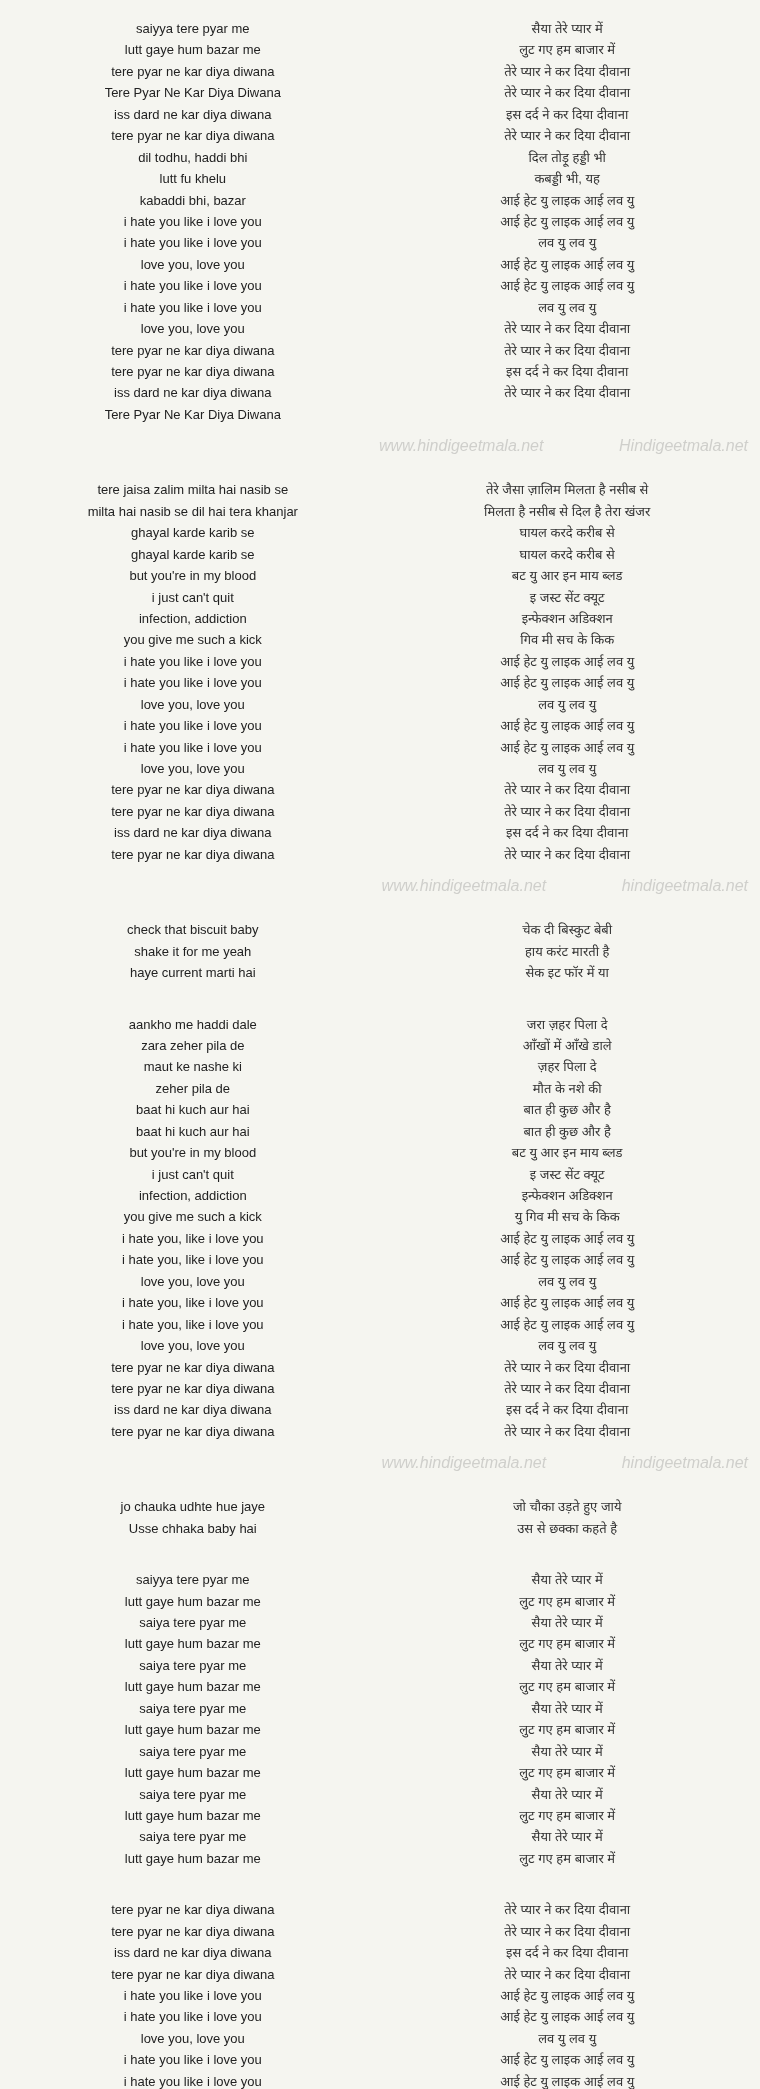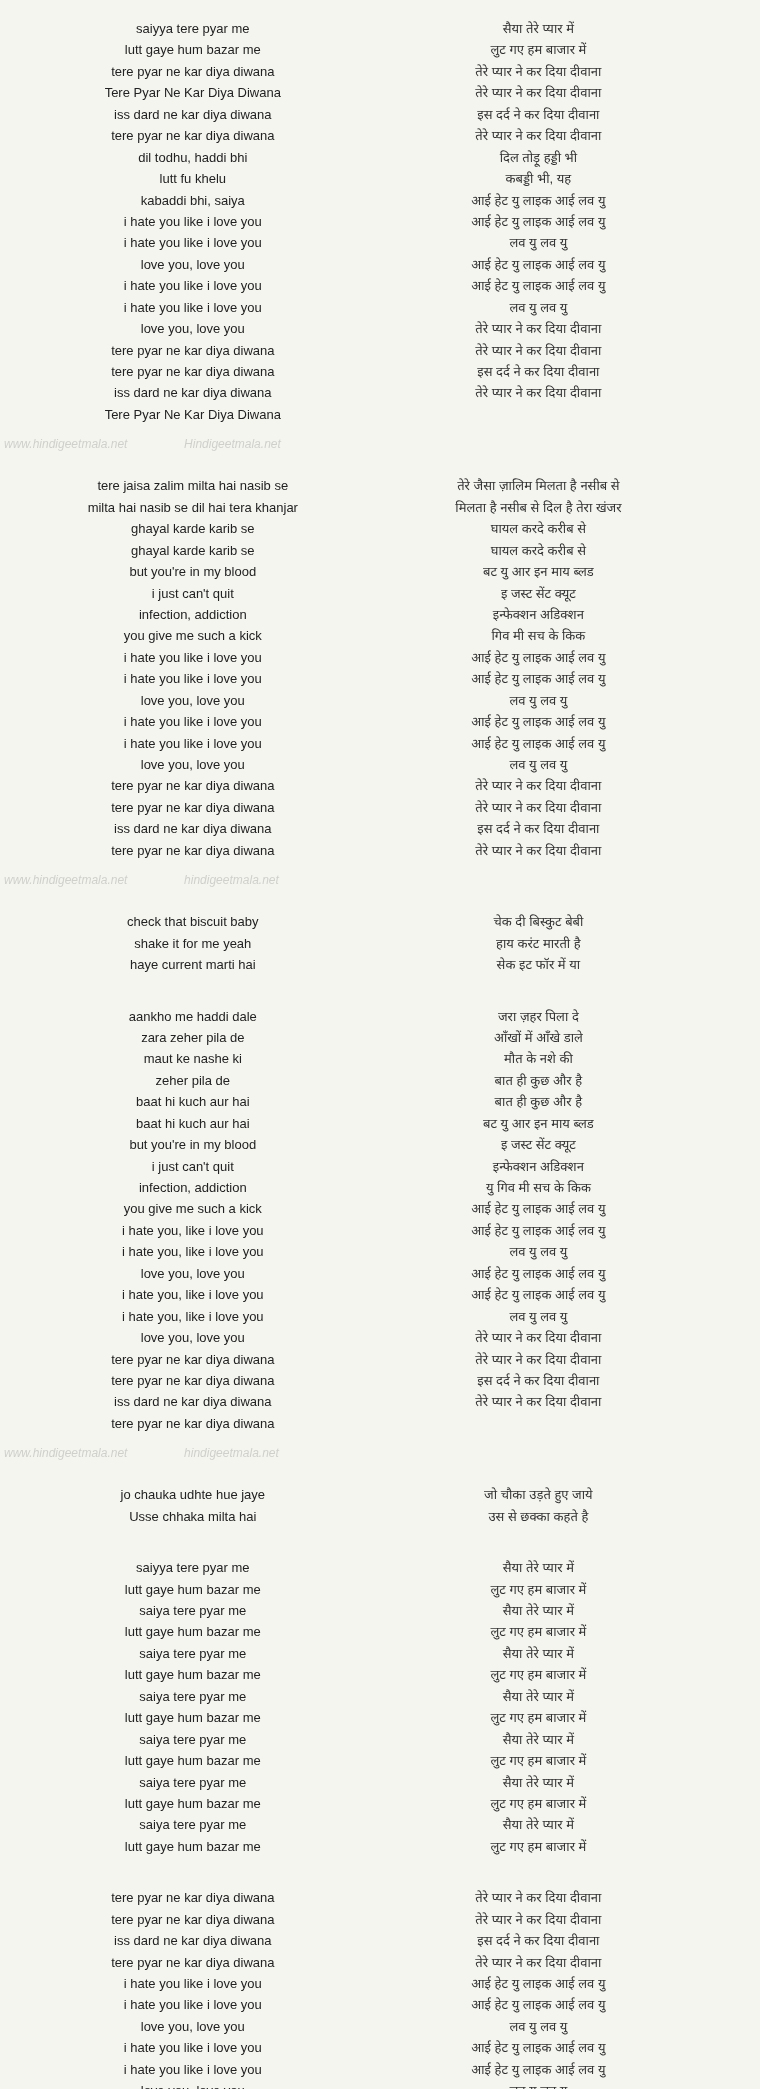--- a/index.html
+++ b/index.html
@@ -16,20 +16,21 @@
     }
     .page-container {
       width: 760px;
       min-height: 2089px;
       background: #f5f5f0;
       padding: 10px 0;
       position: relative;
     }
     .lyrics-section {
       display: flex;
+      justify-content: space-between;
       padding: 8px 20px;
       margin-bottom: 2px;
     }
     .lyrics-col {
       width: 48%;
       text-align: center;
     }
     .lyrics-col.left {
       text-align: center;
     }
@@ -44,45 +45,45 @@
     }
     .lyric-line.hindi {
       font-size: 13px;
       line-height: 1.65;
       color: #333;
     }
     .divider {
       height: 12px;
     }
     .watermark-mid {
-      text-align: left;
+      text-align: right;
       color: rgba(120,120,120,0.3);
-      font-size: 12px;
+      font-size: 16px;
       font-style: italic;
-      margin: 4px 4px;
+      margin: 4px 12px;
       pointer-events: none;
       user-select: none;
     }
   </style>
 </head>
 <body>
 
 <div class="page-container">
 
   <div class="lyrics-section">
     <div class="lyrics-col left">
       <span class="lyric-line">saiyya tere pyar me</span>
       <span class="lyric-line">lutt gaye hum bazar me</span>
       <span class="lyric-line">tere pyar ne kar diya diwana</span>
       <span class="lyric-line">Tere Pyar Ne Kar Diya Diwana</span>
       <span class="lyric-line">iss dard ne kar diya diwana</span>
       <span class="lyric-line">tere pyar ne kar diya diwana</span>
       <span class="lyric-line">dil todhu, haddi bhi</span>
       <span class="lyric-line">lutt fu khelu</span>
-      <span class="lyric-line">kabaddi bhi, saiya</span>
+      <span class="lyric-line">kabaddi bhi, bazar</span>
       <span class="lyric-line">i hate you like i love you</span>
       <span class="lyric-line">i hate you like i love you</span>
       <span class="lyric-line">love you, love you</span>
       <span class="lyric-line">i hate you like i love you</span>
       <span class="lyric-line">i hate you like i love you</span>
       <span class="lyric-line">love you, love you</span>
       <span class="lyric-line">tere pyar ne kar diya diwana</span>
       <span class="lyric-line">tere pyar ne kar diya diwana</span>
       <span class="lyric-line">iss dard ne kar diya diwana</span>
       <span class="lyric-line">Tere Pyar Ne Kar Diya Diwana</span>
@@ -194,20 +195,21 @@
       <span class="lyric-line">i hate you, like i love you</span>
       <span class="lyric-line">love you, love you</span>
       <span class="lyric-line">tere pyar ne kar diya diwana</span>
       <span class="lyric-line">tere pyar ne kar diya diwana</span>
       <span class="lyric-line">iss dard ne kar diya diwana</span>
       <span class="lyric-line">tere pyar ne kar diya diwana</span>
     </div>
     <div class="lyrics-col right">
       <span class="lyric-line hindi">जरा ज़हर पिला दे</span>
       <span class="lyric-line hindi">आँखों में आँखे डाले</span>
+      <span class="lyric-line hindi">ज़हर पिला दे</span>
       <span class="lyric-line hindi">मौत के नशे की</span>
       <span class="lyric-line hindi">बात ही कुछ और है</span>
       <span class="lyric-line hindi">बात ही कुछ और है</span>
       <span class="lyric-line hindi">बट यु आर इन माय ब्लड</span>
       <span class="lyric-line hindi">इ जस्ट सेंट क्यूट</span>
       <span class="lyric-line hindi">इन्फेक्शन अडिक्शन</span>
       <span class="lyric-line hindi">यु गिव मी सच के किक</span>
       <span class="lyric-line hindi">आई हेट यु लाइक आई लव यु</span>
       <span class="lyric-line hindi">आई हेट यु लाइक आई लव यु</span>
       <span class="lyric-line hindi">लव यु लव यु</span>
@@ -221,21 +223,21 @@
     </div>
   </div>
 
   <div class="watermark-mid">www.hindigeetmala.net &nbsp;&nbsp;&nbsp;&nbsp;&nbsp;&nbsp;&nbsp;&nbsp;&nbsp;&nbsp;&nbsp;&nbsp;&nbsp;&nbsp;&nbsp; hindigeetmala.net</div>
 
   <div class="divider"></div>
 
   <div class="lyrics-section">
     <div class="lyrics-col left">
       <span class="lyric-line">jo chauka udhte hue jaye</span>
-      <span class="lyric-line">Usse chhaka milta hai</span>
+      <span class="lyric-line">Usse chhaka baby hai</span>
     </div>
     <div class="lyrics-col right">
       <span class="lyric-line hindi">जो चौका उड़ते हुए जाये</span>
       <span class="lyric-line hindi">उस से छक्का कहते है</span>
     </div>
   </div>
 
   <div class="divider"></div>
 
   <div class="lyrics-section">

